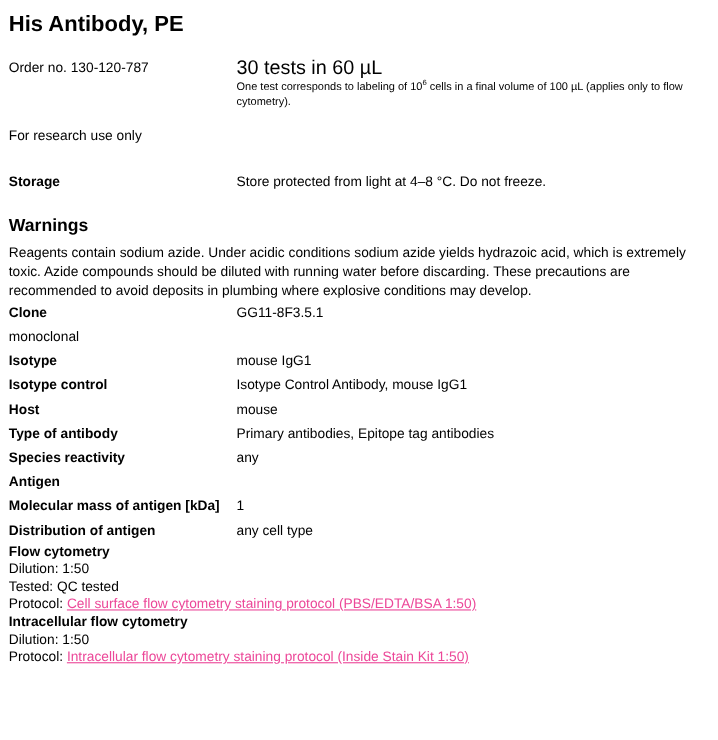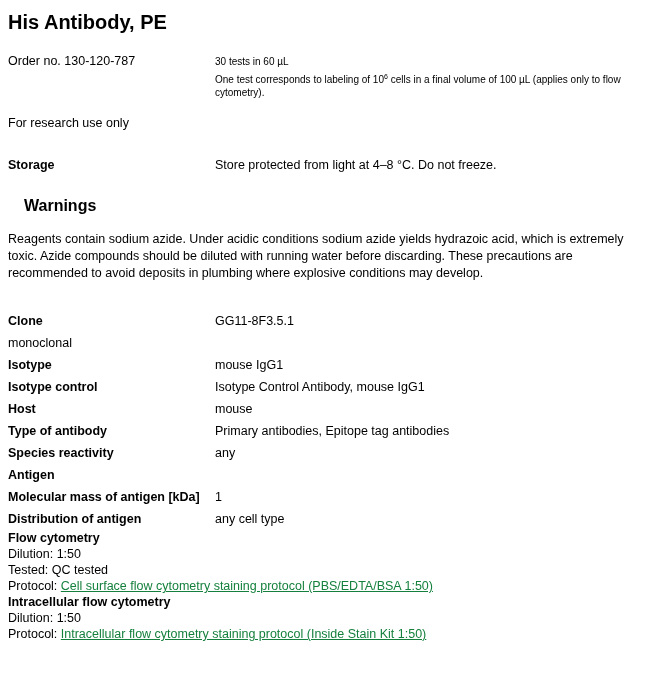--- a/index.html
+++ b/index.html
@@ -23,21 +23,21 @@
     line-height: 24px;
     margin: 2px 0 0 0;
   }
   .kv-row {
     display: grid;
     grid-template-columns: 207px 1fr;
     align-items: start;
   }
   .order-row { margin-top: 20px; }
   .order-size {
-    font-size: 10px;
+    font-size: 18px;
     line-height: 15px;
   }
   .order-note {
     font-size: 10px;
     line-height: 13px;
     margin-top: 4px;
   }
   .order-note sup {
     font-size: 7px;
     line-height: 0;
@@ -52,48 +52,47 @@
     font-size: 12.5px;
     font-weight: bold;
   }
   .kv-value {
     font-size: 12.5px;
   }
   .section-heading {
     font-size: 16px;
     font-weight: bold;
     line-height: 19px;
-    margin: 16px;
+    margin: 0;
   }
   .warnings-heading { margin-top: 24px; }
   .warnings-text {
     font-size: 12.5px;
     line-height: 17px;
     margin-top: 7px;
     max-width: 640px;
   }
   .specs {
-    margin-top: 28px;
   }
   .spec-row {
     display: grid;
     grid-template-columns: 207px 1fr;
     height: 22px;
     align-items: center;
   }
   .applications-heading { margin-top: 33px; }
   .app-line {
     font-size: 12.5px;
     line-height: 16px;
   }
   .app-subtitle {
     font-weight: bold;
   }
   a.protocol-link {
-    color: #15803d;
+    color: #ec4899;
     text-decoration: underline;
   }
 </style>
 </head>
 <body>
 
 <div class="page">
 
   <h1 class="title">His Antibody, PE</h1>
 

